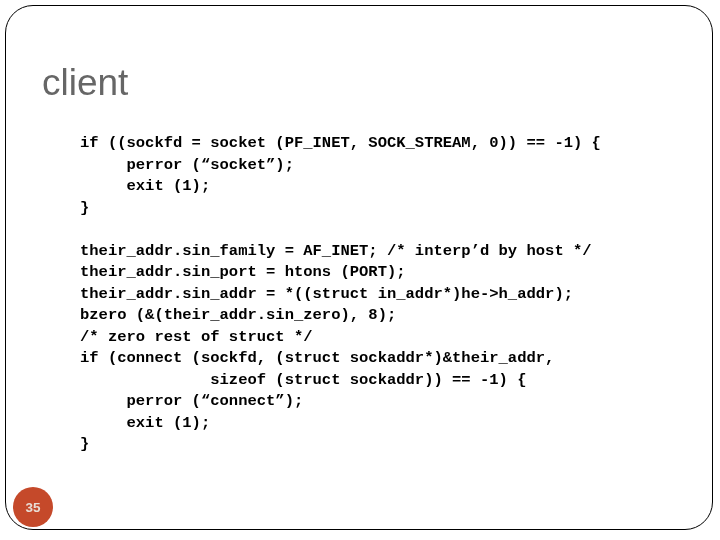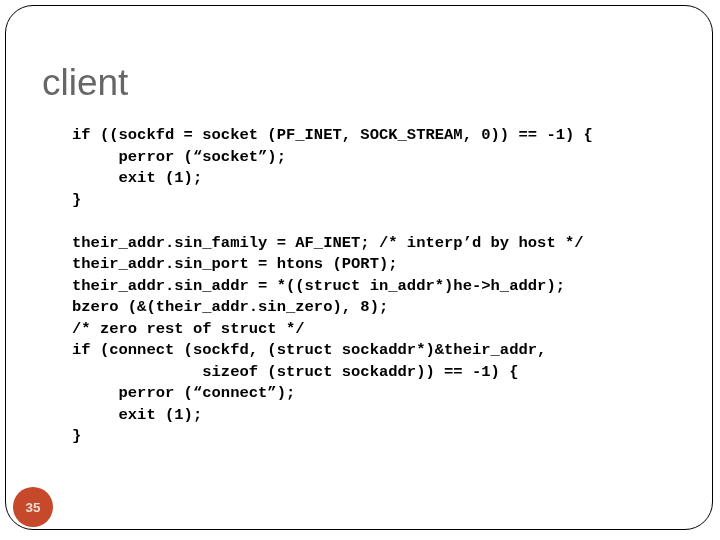--- a/index.html
+++ b/index.html
@@ -37,21 +37,21 @@
     font-weight: 400;
     line-height: 1;
     letter-spacing: 0px;
     color: #666666;
     margin: 0;
   }
   .code-block {
     position: absolute;
     left: 72px;
     top: 125px;
-    margin: 0;
+    margin: 8px;
     font-family: "Liberation Mono", "DejaVu Sans Mono", monospace;
     font-size: 15.5px;
     font-weight: bold;
     color: #000000;
     white-space: pre;
   }
   .code-block div {
     height: 21.5px;
     line-height: 21.5px;
   }

